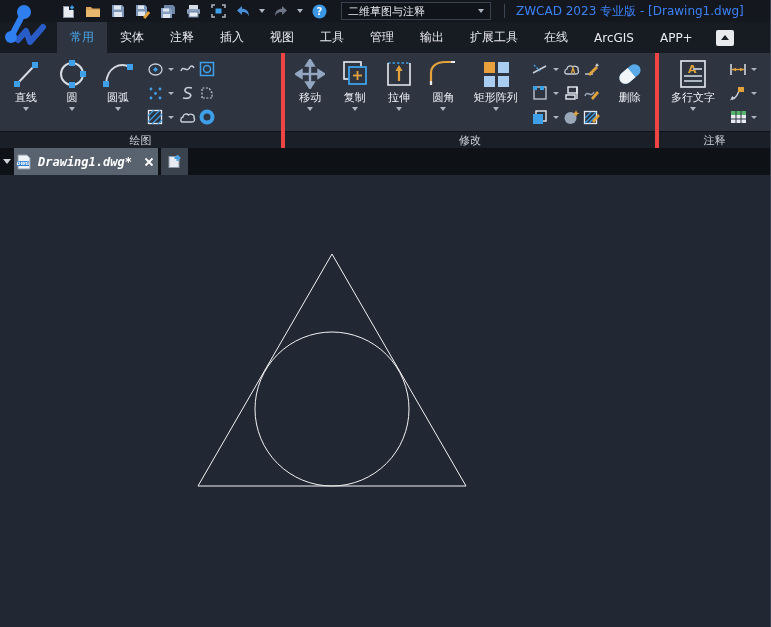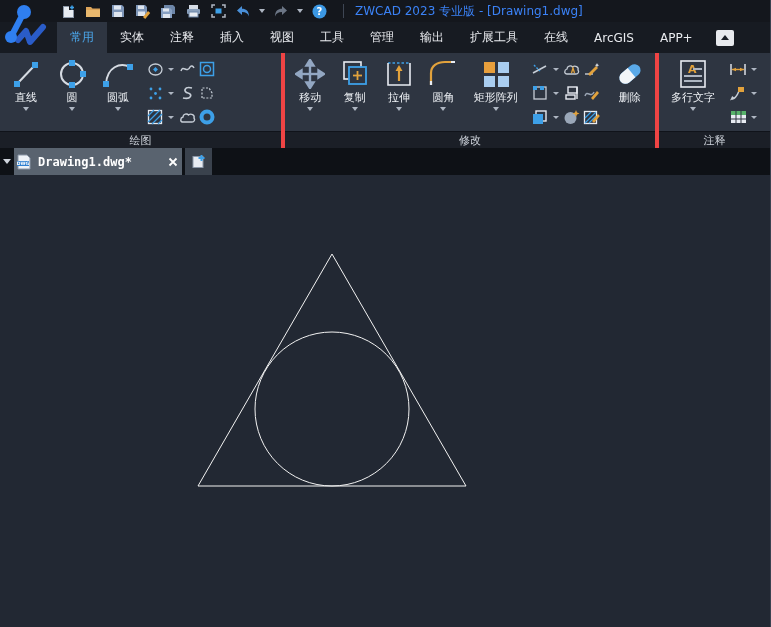--- a/index.html
+++ b/index.html
@@ -40,21 +40,21 @@
   .sgrid { display:flex; flex-direction:column; justify-content:flex-start; gap:2px; margin-left:4px; padding-top:4px; }
   .srow { display:flex; align-items:center; height:22px; }
   .sbtn { width:20px; height:20px; display:flex; align-items:center; justify-content:center; cursor:pointer; border-radius:2px; }
   .scaret { width:12px; height:20px; display:flex; align-items:center; justify-content:center; cursor:pointer; }
   .scaret .caret-shape { border-left-width:3px; border-right-width:3px; border-top-width:3.5px; }
 
   
   .doctabs { height:27px; background:#0e1116; display:flex; align-items:stretch; }
   .ovf-btn { width:14px; display:flex; align-items:center; justify-content:center; cursor:pointer; }
   .down-shape { width:0; height:0; border-left:4px solid transparent; border-right:4px solid transparent; border-top:5px solid #cfd4dc; }
-  .doctab { width:168px; background:#59636f; display:flex; align-items:center; gap:5px; padding:0 2px; cursor:pointer; }
+  .doctab { width:144px; background:#59636f; display:flex; align-items:center; gap:5px; padding:0 2px; cursor:pointer;font-style:italic; }
   .doctab-label { flex:1; font-family:"DejaVu Sans Mono","Liberation Mono",monospace; font-weight:bold; font-size:12px; color:#ffffff; white-space:nowrap; overflow:hidden; }
   .closex { width:14px; height:14px; display:flex; align-items:center; justify-content:center; cursor:pointer; }
   .newtab-btn { width:27px; margin-left:3px; background:#3a424d; display:flex; align-items:center; justify-content:center; cursor:pointer; }
 
   
   .canvas { flex:1; position:relative; }
   .canvas svg { position:absolute; left:0; top:0; }
 </style>
 </head>
 <body>
@@ -135,20 +135,24 @@
           </svg>
       </div>
       <div class="qcaret">
           <span class="caret-shape"></span>
         </div>
       <div class="qbtn">
         <svg width="15" height="15" viewBox="0 0 15 15">
             <circle cx="7.5" cy="7.5" r="7" fill="#3b97e3"></circle>
             <text x="7.5" y="11" text-anchor="middle" font-size="10" font-weight="bold" fill="#ffffff">?</text>
           </svg>
+      </div>
+      <div class="ws-select">
+        <span>二维草图与注释</span>
+        <span class="caret-shape"></span>
       </div>
       <div class="tsep"></div>
       <span class="wtitle">ZWCAD 2023 专业版 - [Drawing1.dwg]</span>
     </div>
   </div>
 
   <div class="tabrow">
     <div class="rtab active">常用</div>
     <div class="rtab">实体</div>
     <div class="rtab">注释</div>

